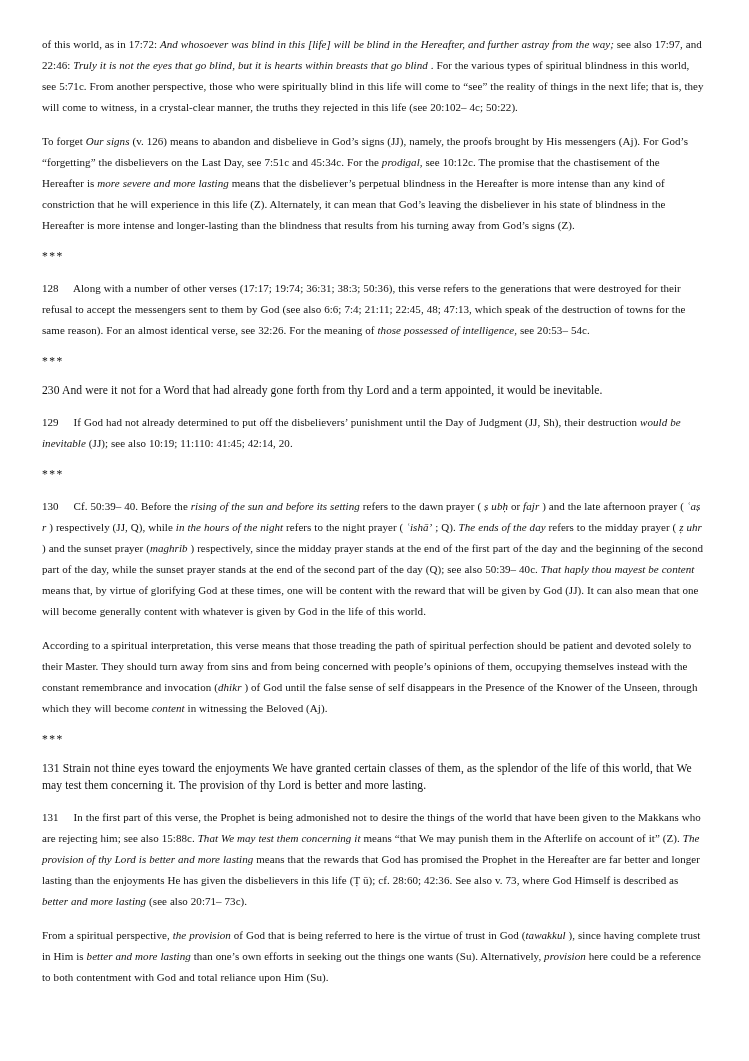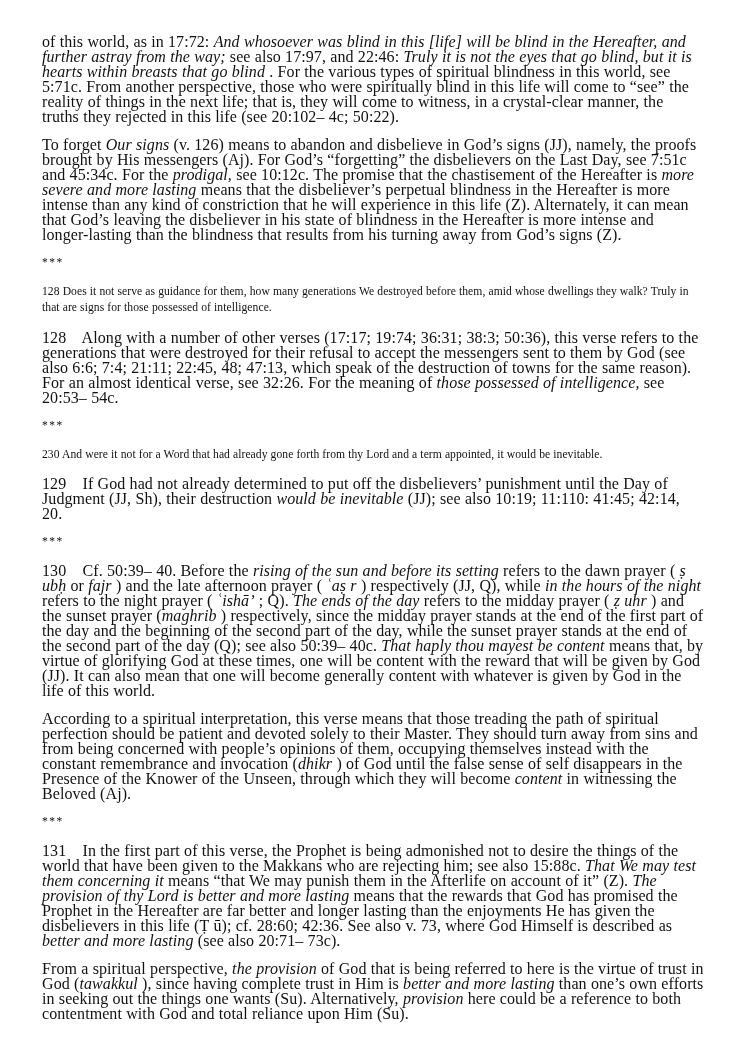--- a/index.html
+++ b/index.html
@@ -15,22 +15,22 @@
     position: relative;
     width: 749px;
     height: 1061px;
     margin: 0 auto;
     background: #ffffff;
     overflow: hidden;
     box-sizing: border-box;
     padding: 34px 30px 0 42px;
   }
   .block {
-    font-size: 16px;
-    line-height: 15px;
+    font-size: 11px;
+    line-height: 21px;
     text-align: left;
     margin: 0 0 13px 0;
     width: 662px;
     letter-spacing: 0.005em;
     word-spacing: 0.01em;
   }
   .sep {
     font-size: 11.6px;
     line-height: 16.35px;
     letter-spacing: 0.12em;
@@ -45,25 +45,25 @@
   i, em { font-style: italic; }
 </style>
 </head>
 <body>
 
 <div id="page" style="background: rgb(255, 255, 255); color: rgb(17, 17, 17); width: 749px; height: 1061px;">
   <div id="content">
       <div class="block">of this world, as in 17:72: <i>And whosoever was blind in this [life] will be blind in the Hereafter, and further astray from the way;</i> see also 17:97, and 22:46: <i>Truly it is not the eyes that go blind, but it is hearts within breasts that go blind</i> . For the various types of spiritual blindness in this world, see 5:71c. From another perspective, those who were spiritually blind in this life will come to “see” the reality of things in the next life; that is, they will come to witness, in a crystal-clear manner, the truths they rejected in this life (see 20:102– 4c; 50:22).</div>
       <div class="block">To forget <i>Our signs</i> (v. 126) means to abandon and disbelieve in God’s signs (JJ), namely, the proofs brought by His messengers (Aj). For God’s “forgetting” the disbelievers on the Last Day, see 7:51c and 45:34c. For the <i>prodigal,</i> see 10:12c. The promise that the chastisement of the Hereafter is <i>more severe and more lasting</i> means that the disbeliever’s perpetual blindness in the Hereafter is more intense than any kind of constriction that he will experience in this life (Z). Alternately, it can mean that God’s leaving the disbeliever in his state of blindness in the Hereafter is more intense and longer-lasting than the blindness that results from his turning away from God’s signs (Z).</div>
       <div class="sep">***</div>
-      <div class="block verse">128 Does it not serve as guidance for them, how many generations We destroyed before them, amid whose dwellings they walk? Truly in that are signs for those possessed of intelligence.</div>
       <div class="block commentary">128<span class="gap"></span> Along with a number of other verses (17:17; 19:74; 36:31; 38:3; 50:36), this verse refers to the generations that were destroyed for their refusal to accept the messengers sent to them by God (see also 6:6; 7:4; 21:11; 22:45, 48; 47:13, which speak of the destruction of towns for the same reason). For an almost identical verse, see 32:26. For the meaning of <i>those possessed of intelligence,</i> see 20:53– 54c.</div>
       <div class="sep">***</div>
       <div class="block verse">230 And were it not for a Word that had already gone forth from thy Lord and a term appointed, it would be inevitable.</div>
       <div class="block commentary">129<span class="gap"></span> If God had not already determined to put off the disbelievers’ punishment until the Day of Judgment (JJ, Sh), their destruction <i>would be inevitable</i> (JJ); see also 10:19; 11:110: 41:45; 42:14, 20.</div>
       <div class="sep">***</div>
       <div class="block commentary">130<span class="gap"></span> Cf. 50:39– 40. Before the <i>rising of the sun and before its setting</i> refers to the dawn prayer ( <i>ṣ ubḥ</i> or <i>fajr</i> ) and the late afternoon prayer ( <i>ʿaṣ r</i> ) respectively (JJ, Q), while <i>in the hours of the night</i> refers to the night prayer ( <i>ʿishāʼ</i> ; Q). <i>The ends of the day</i> refers to the midday prayer ( <i>ẓ uhr</i> ) and the sunset prayer (<i>maghrib</i> ) respectively, since the midday prayer stands at the end of the first part of the day and the beginning of the second part of the day, while the sunset prayer stands at the end of the second part of the day (Q); see also 50:39– 40c. <i>That haply thou mayest be content</i> means that, by virtue of glorifying God at these times, one will be content with the reward that will be given by God (JJ). It can also mean that one will become generally content with whatever is given by God in the life of this world.</div>
       <div class="block">According to a spiritual interpretation, this verse means that those treading the path of spiritual perfection should be patient and devoted solely to their Master. They should turn away from sins and from being concerned with people’s opinions of them, occupying themselves instead with the constant remembrance and invocation (<i>dhikr</i> ) of God until the false sense of self disappears in the Presence of the Knower of the Unseen, through which they will become <i>content</i> in witnessing the Beloved (Aj).</div>
       <div class="sep">***</div>
+      <div class="block verse">131 Strain not thine eyes toward the enjoyments We have granted certain classes of them, as the splendor of the life of this world, that We may test them concerning it. The provision of thy Lord is better and more lasting.</div>
       <div class="block commentary">131<span class="gap"></span> In the first part of this verse, the Prophet is being admonished not to desire the things of the world that have been given to the Makkans who are rejecting him; see also 15:88c. <i>That We may test them concerning it</i> means “that We may punish them in the Afterlife on account of it” (Z). <i>The provision of thy Lord is better and more lasting</i> means that the rewards that God has promised the Prophet in the Hereafter are far better and longer lasting than the enjoyments He has given the disbelievers in this life (Ṭ ū); cf. 28:60; 42:36. See also v. 73, where God Himself is described as <i>better and more lasting</i> (see also 20:71– 73c).</div>
       <div class="block">From a spiritual perspective, <i>the provision</i> of God that is being referred to here is the virtue of trust in God (<i>tawakkul</i> ), since having complete trust in Him is <i>better and more lasting</i> than one’s own efforts in seeking out the things one wants (Su). Alternatively, <i>provision</i> here could be a reference to both contentment with God and total reliance upon Him (Su).</div>
     </div>
 </div>
 
 </body></html>

